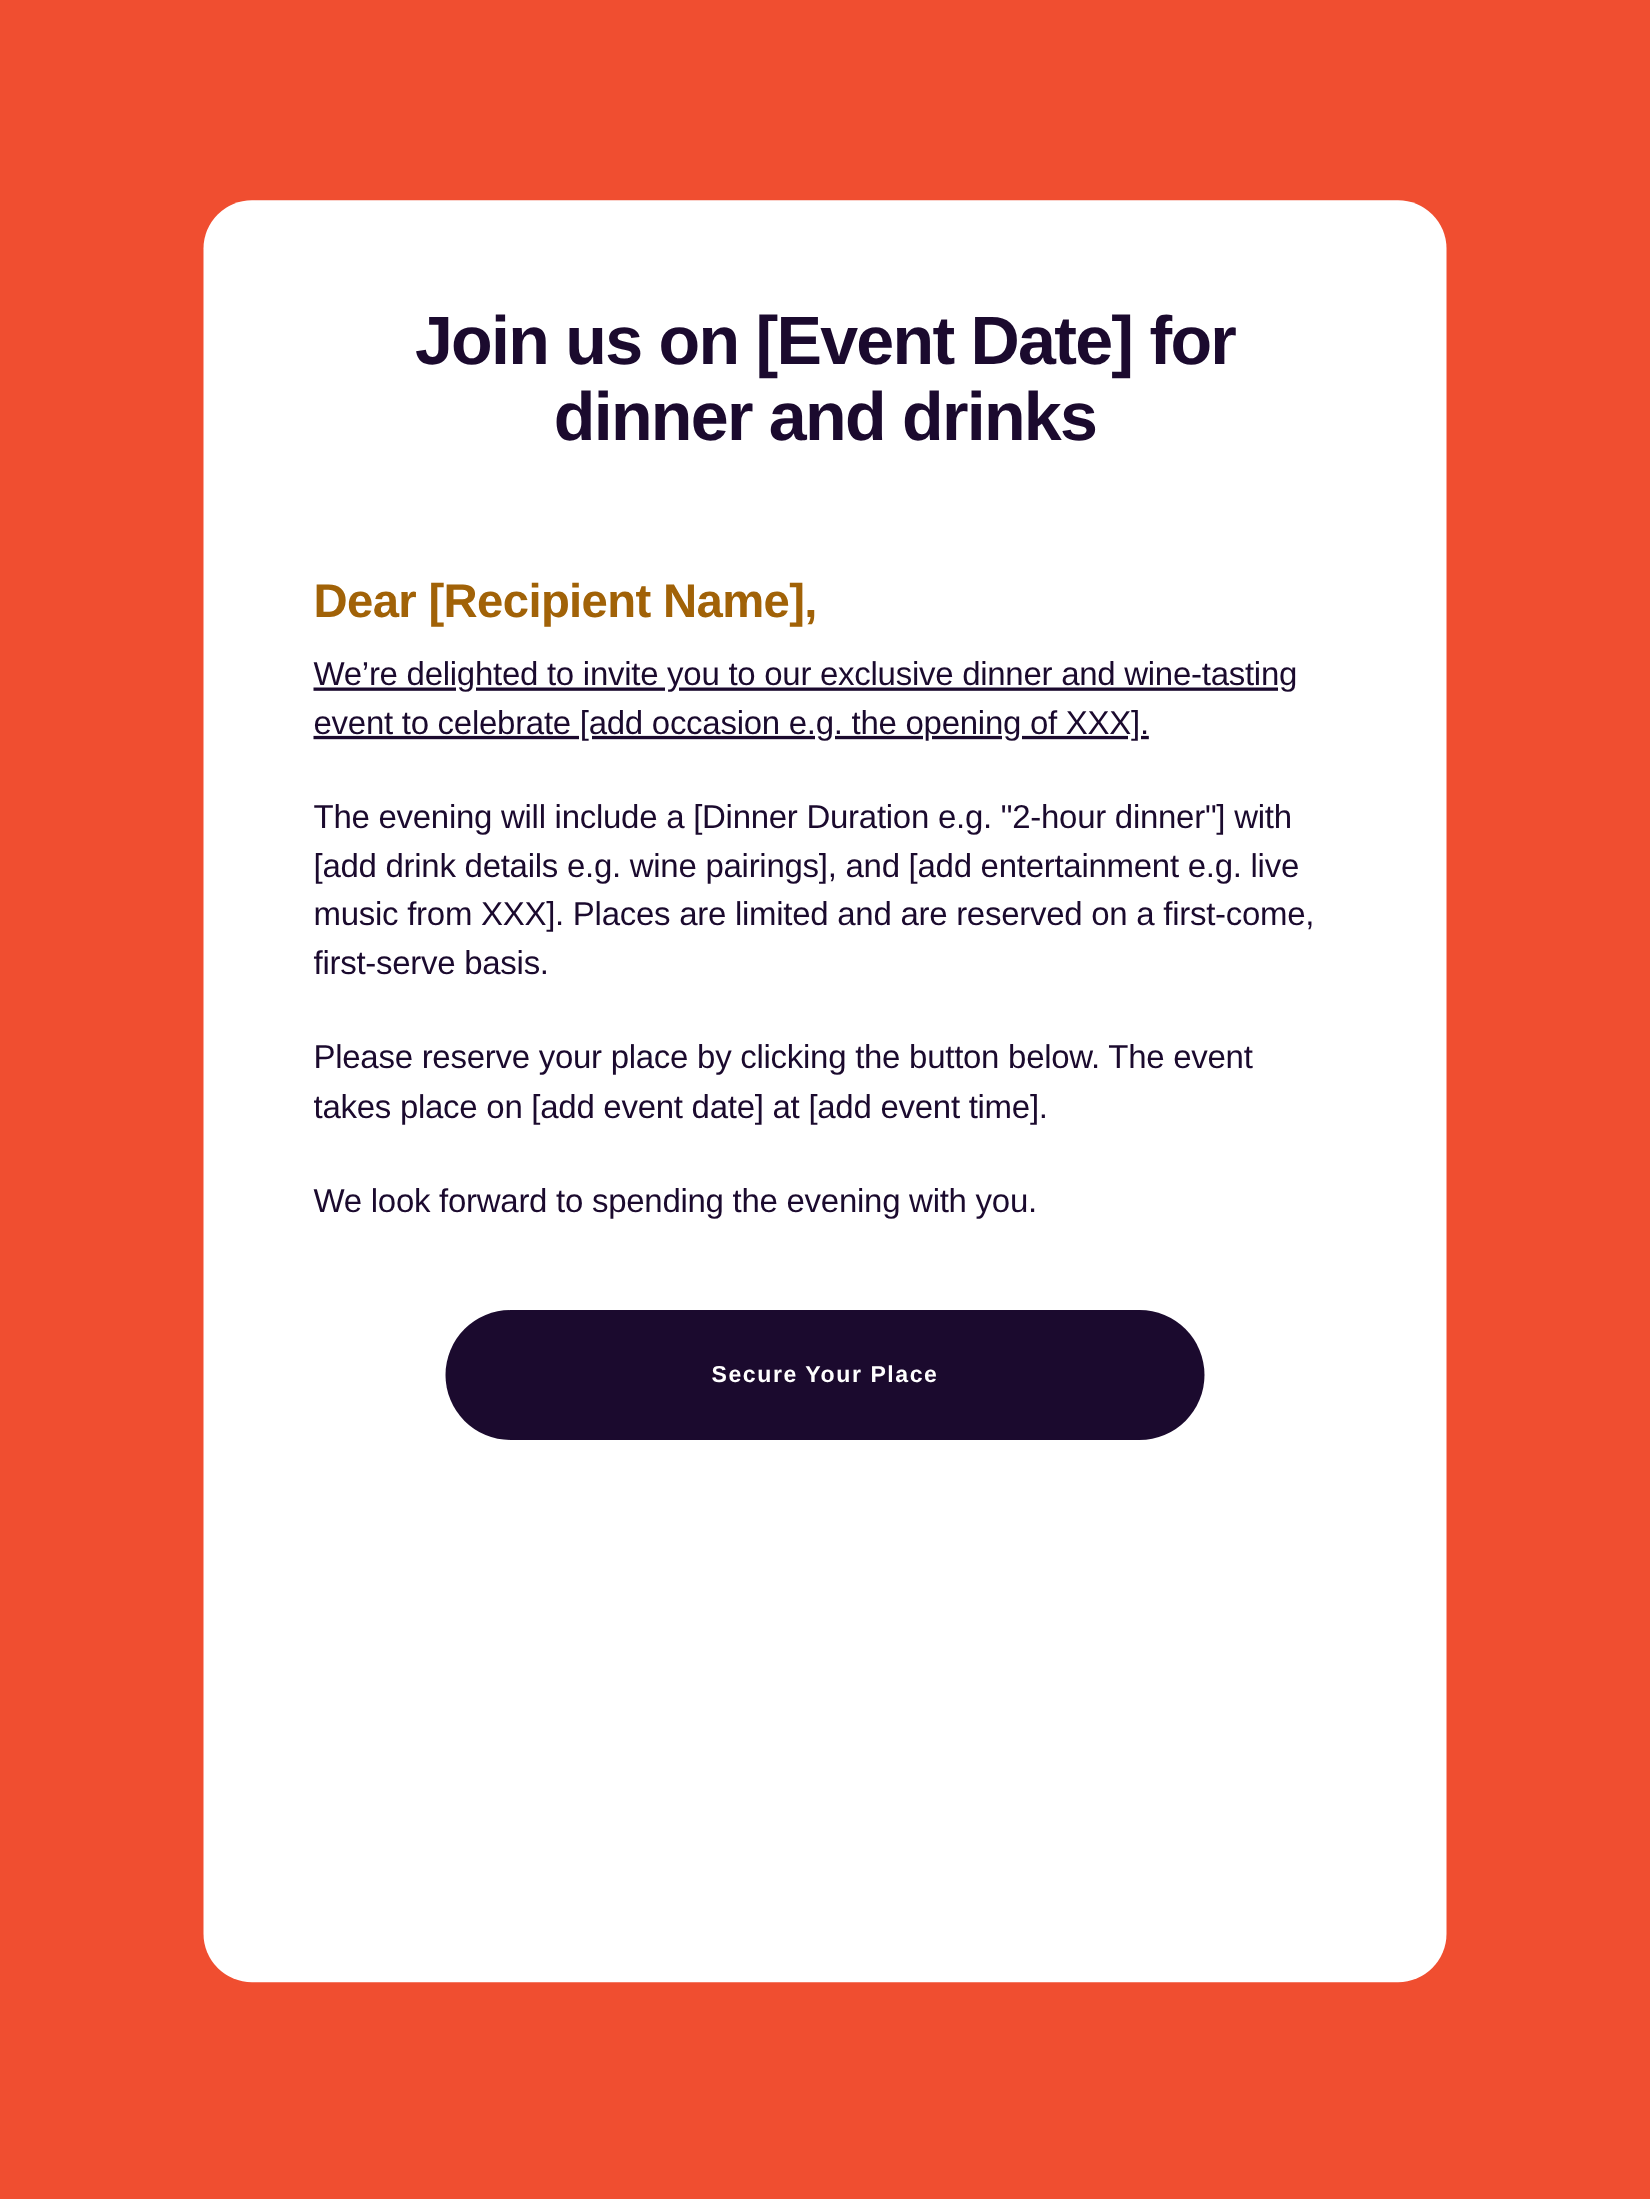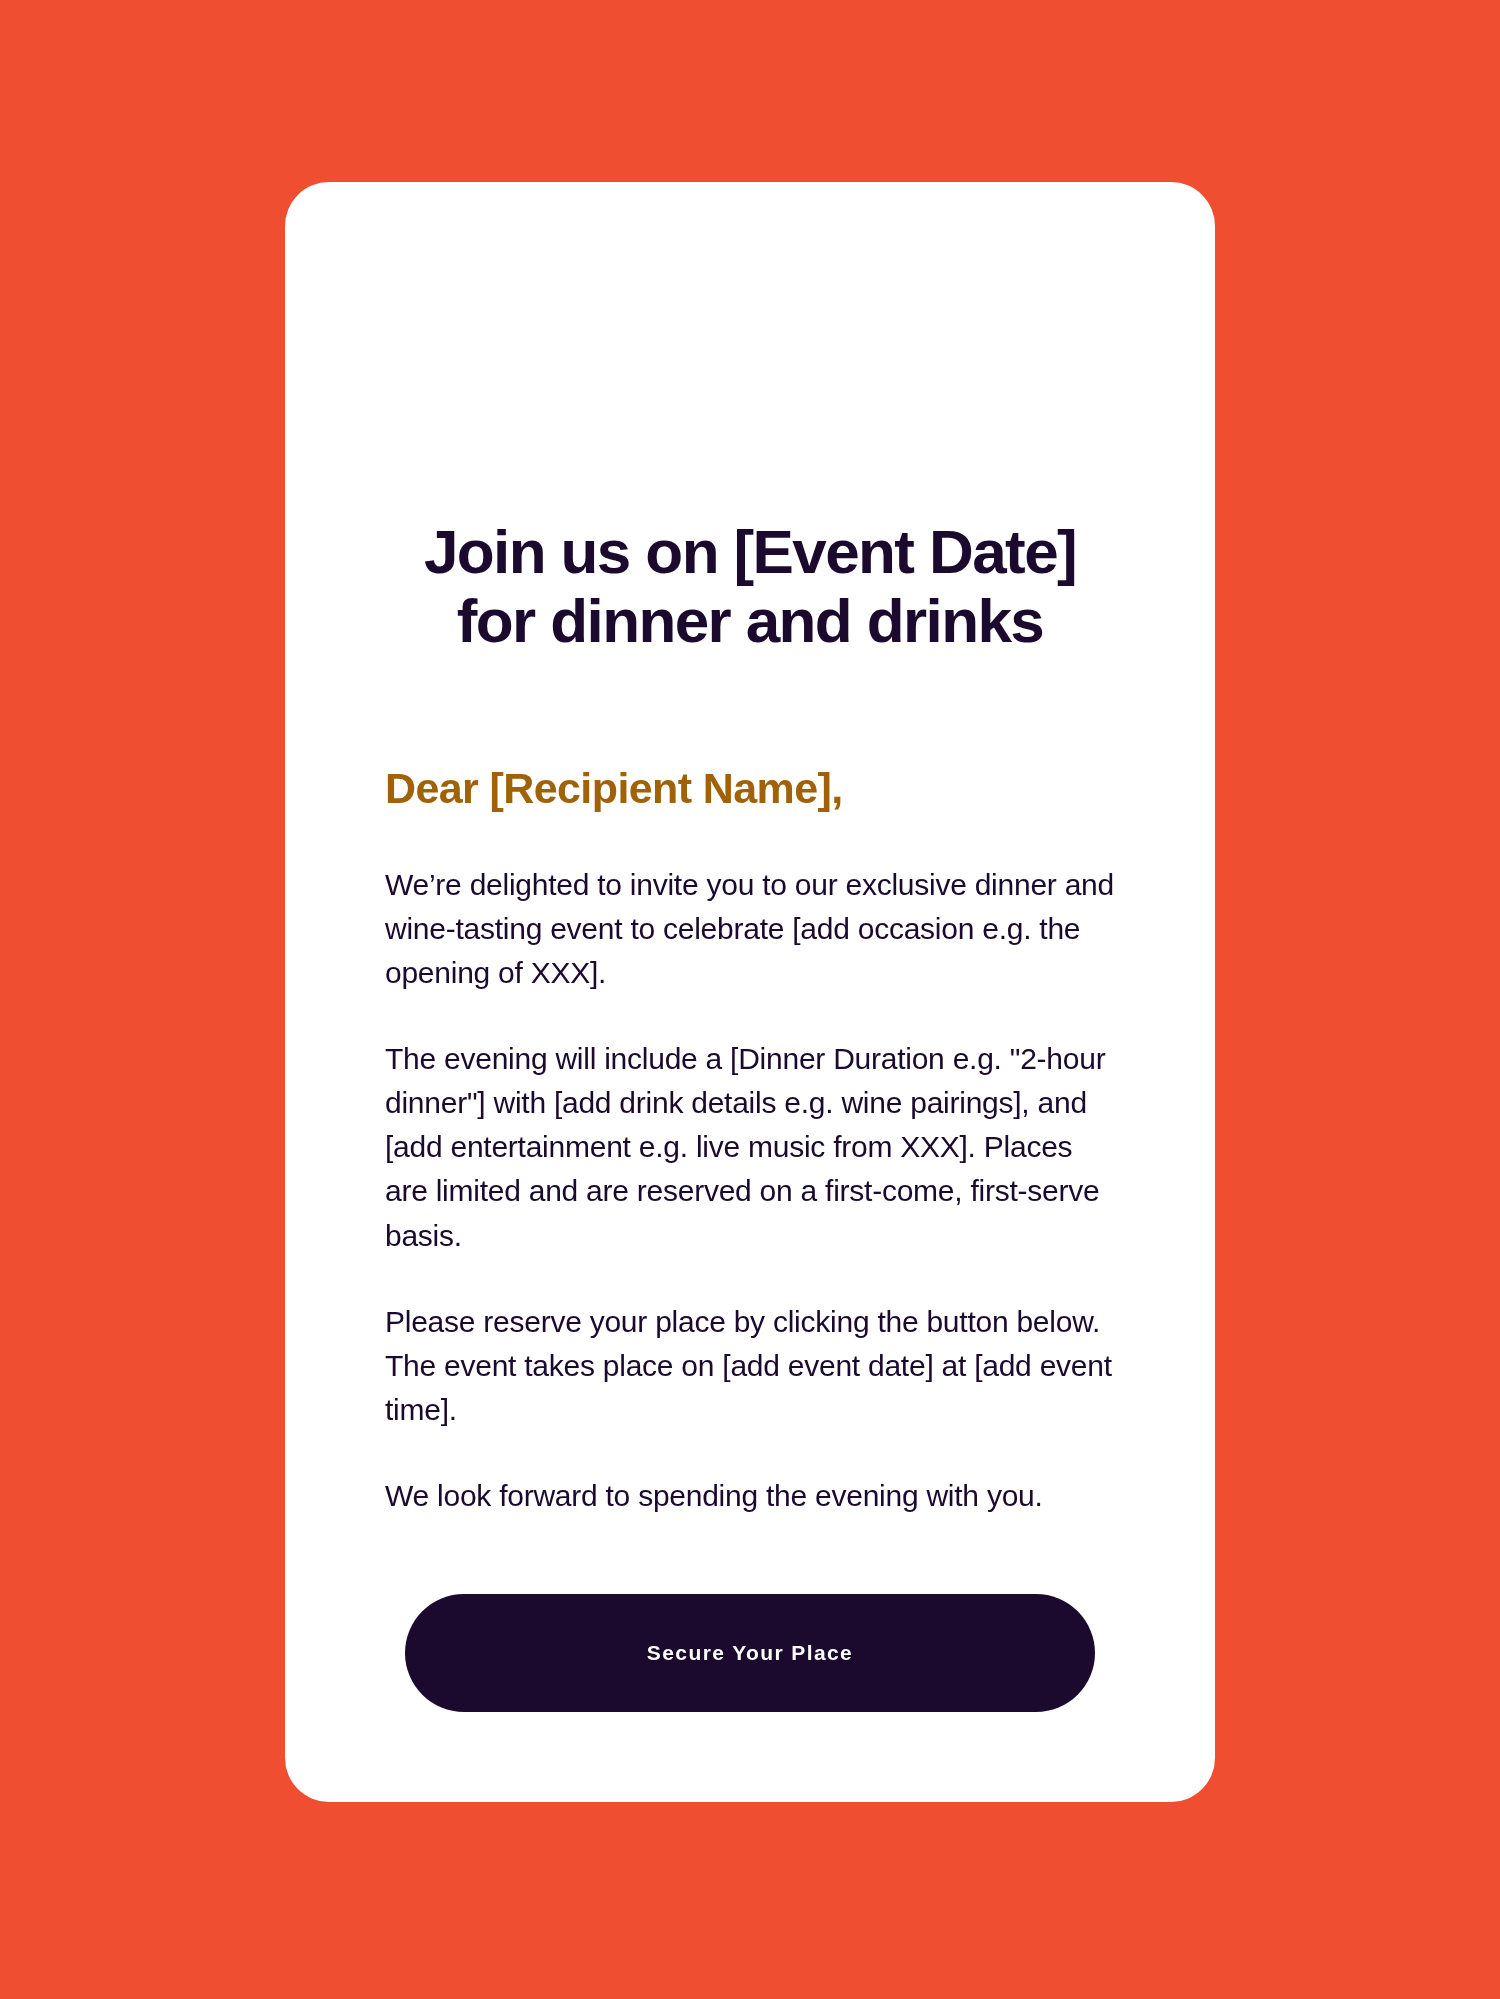--- a/index.html
+++ b/index.html
@@ -20,27 +20,26 @@
     box-sizing: border-box;
     padding: 182px 185px 185px 185px;
     display: flex;
     align-items: flex-start;
     justify-content: center;
   }
 
   .card {
     background: #FFFFFF;
     border-radius: 44px;
-    width: 930px;
+    width: 1130px;
     box-sizing: border-box;
     padding: 72px 100px 90px 100px;
     display: flex;
     flex-direction: column;
     min-height: 1620px;
-    justify-content: flex-end;
   }
 
   .headline {
     color: #1B0A2E;
     font-size: 62px;
     line-height: 1.12;
     font-weight: 700;
     letter-spacing: -1.6px;
     text-align: center;
     margin: 22px 0 0 0;
@@ -58,21 +57,22 @@
   .body-copy {
     color: #1B0A2E;
     font-size: 30px;
     line-height: 1.47;
     letter-spacing: -0.25px;
     font-weight: 400;
     margin: 0;
   }
 
   .body-copy.first {
-    margin-top: 50px;
+    margin-top: 20px;
+    text-decoration: underline;
   }
 
   .body-copy + .body-copy {
     margin-top: 42px;
   }
 
   .cta-wrap {
     margin-top: 76px;
     display: flex;
     justify-content: center;

